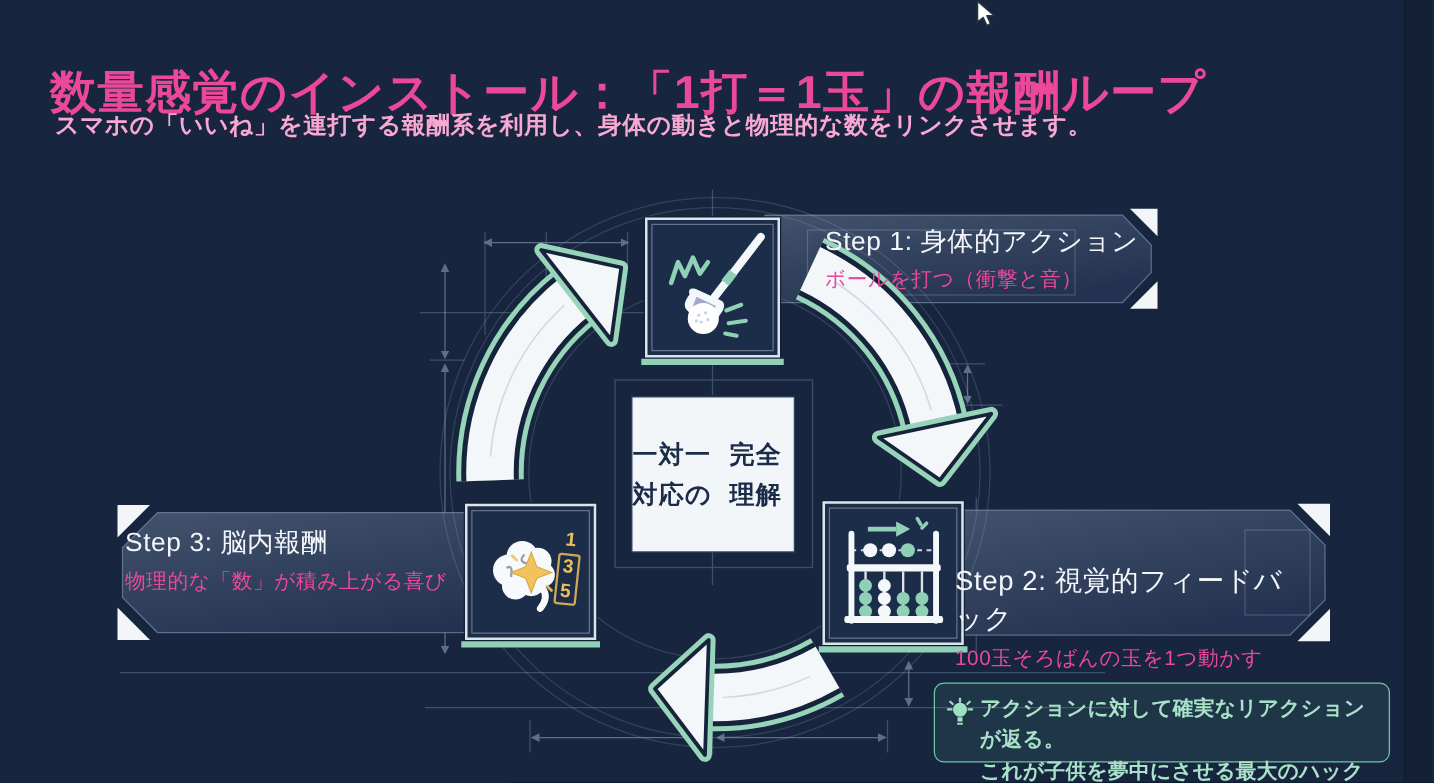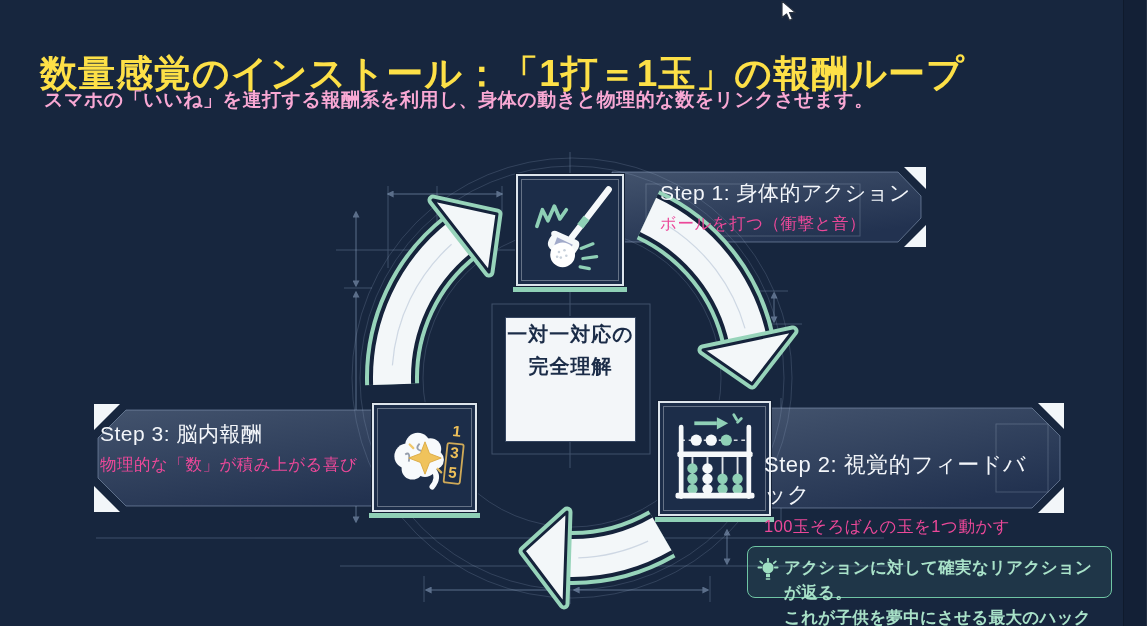--- a/index.html
+++ b/index.html
@@ -7,44 +7,44 @@
     position:relative;width:1147px;height:626px;overflow:hidden;
     background:#17263e;
     font-family:"Liberation Sans","DejaVu Sans",sans-serif;
   }
   .edge-strip{position:absolute;top:0;right:0;width:22px;height:626px;
     background:rgba(8,14,26,.22);border-left:1px solid rgba(0,0,0,.18);
     border-right:1px solid rgba(255,255,255,.07);z-index:2;}
   .layer{position:absolute;left:0;top:0;z-index:1;}
   .page-title{
     position:absolute;left:40px;top:26px;width:1060px;z-index:5;
-    font-size:37px;font-weight:800;color:#fde047;letter-spacing:1px;line-height:1.25;
+    font-size:37px;font-weight:800;color:#ec4899;letter-spacing:1px;line-height:1.25;
   }
   .page-sub{position:absolute;left:44px;width:1060px;z-index:5;
     font-size:19px;font-weight:600;color:#f9a8d4;letter-spacing:.5px;}
   .sub1{top:87px;} .sub2{top:115px;}
   .icon-box{position:absolute;z-index:4;background:#1c2d49;
     border:2px solid rgba(232,239,245,.95);
     box-shadow:0 0 0 1px rgba(18,30,50,.9);}
   .icon-box::before{content:'';position:absolute;inset:3px;border:1px solid rgba(240,246,252,.35);}
   .icon-box::after{content:'';position:absolute;left:-5px;right:-5px;bottom:-8px;height:5px;
     background:#8fd0b6;}
   .icon-box svg{position:absolute;inset:0;margin:auto;}
   .center-box{position:absolute;left:506px;top:318px;width:129px;height:123px;z-index:5;
-    background:#f3f6f9;color:#1b2c48;display:flex;flex-direction:column;align-items:center;
+    background:#f3f6f9;color:#1b2c48;display:flex;align-items:center;
     justify-content:flex-start;font-size:20px;font-weight:700;line-height:1.6;letter-spacing:1px;
     box-shadow:0 0 0 1px rgba(110,130,160,.35);}
   .banner-text{position:absolute;z-index:5;}
   .banner-text .bt-title{font-size:21px;font-weight:400;color:#f3f6fa;letter-spacing:.5px;}
   .banner-text .bt-desc{font-size:16.5px;font-weight:500;color:#ec4899;margin-top:6px;letter-spacing:.5px;}
   .bt-1{left:660px;top:179px;width:262px;}
   .bt-2{left:764px;top:427px;width:268px;margin-top:23px;}
   .bt-2 .bt-title{font-size:22px;}
   .bt-3{left:100px;top:420px;width:262px;text-align:left;}
-  .callout{position:absolute;left:747px;top:546px;width:365px;height:52px;z-index:6;
+  .callout{position:absolute;left:747px;top:546px;width:365px;height:64px;z-index:6;
     border:1.5px solid #6fc5a4;border-radius:8px;background:rgba(111,197,164,.10);
     box-sizing:border-box;}
   .callout-text{position:absolute;left:36px;top:8px;width:322px;
     font-size:16.5px;font-weight:700;color:#a9e2c9;line-height:1.5;letter-spacing:.3px;}
   .callout-bulb{position:absolute;left:8px;top:11px;}
   .cursor{position:absolute;left:780px;top:1px;z-index:10;}
 </style>
 </head>
 <body>
 

